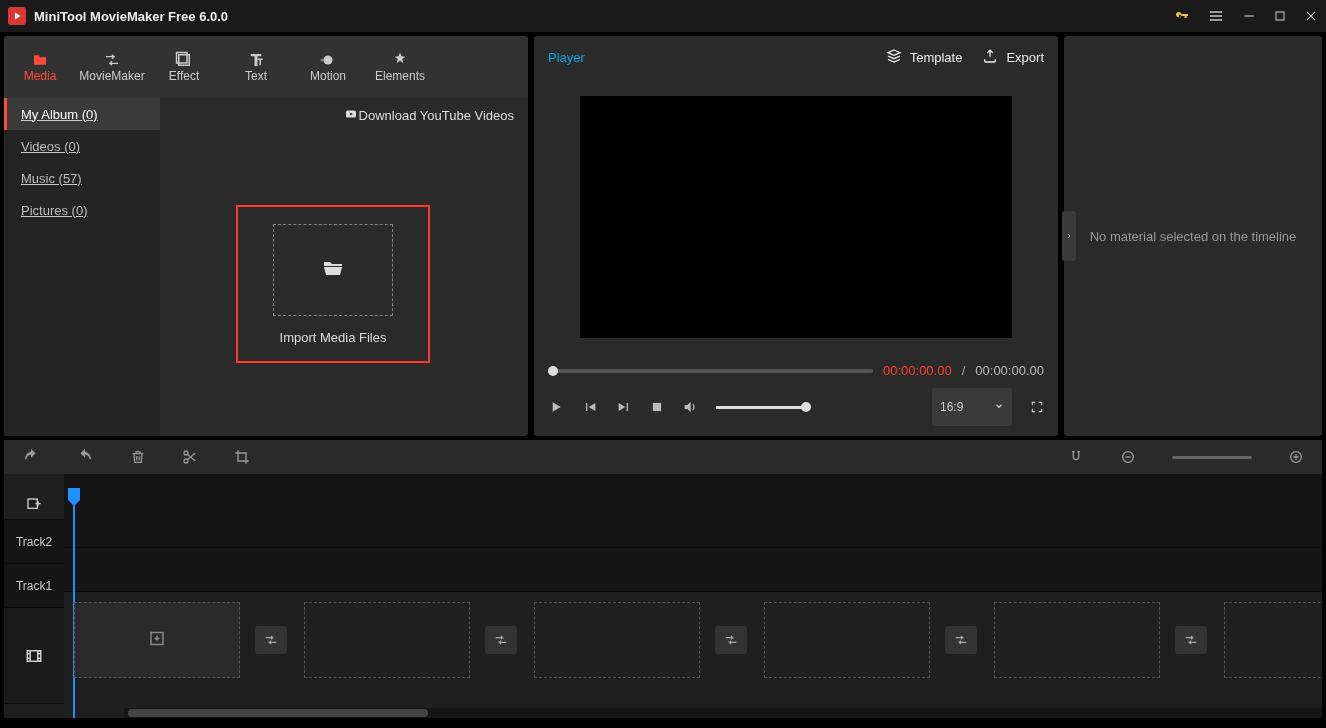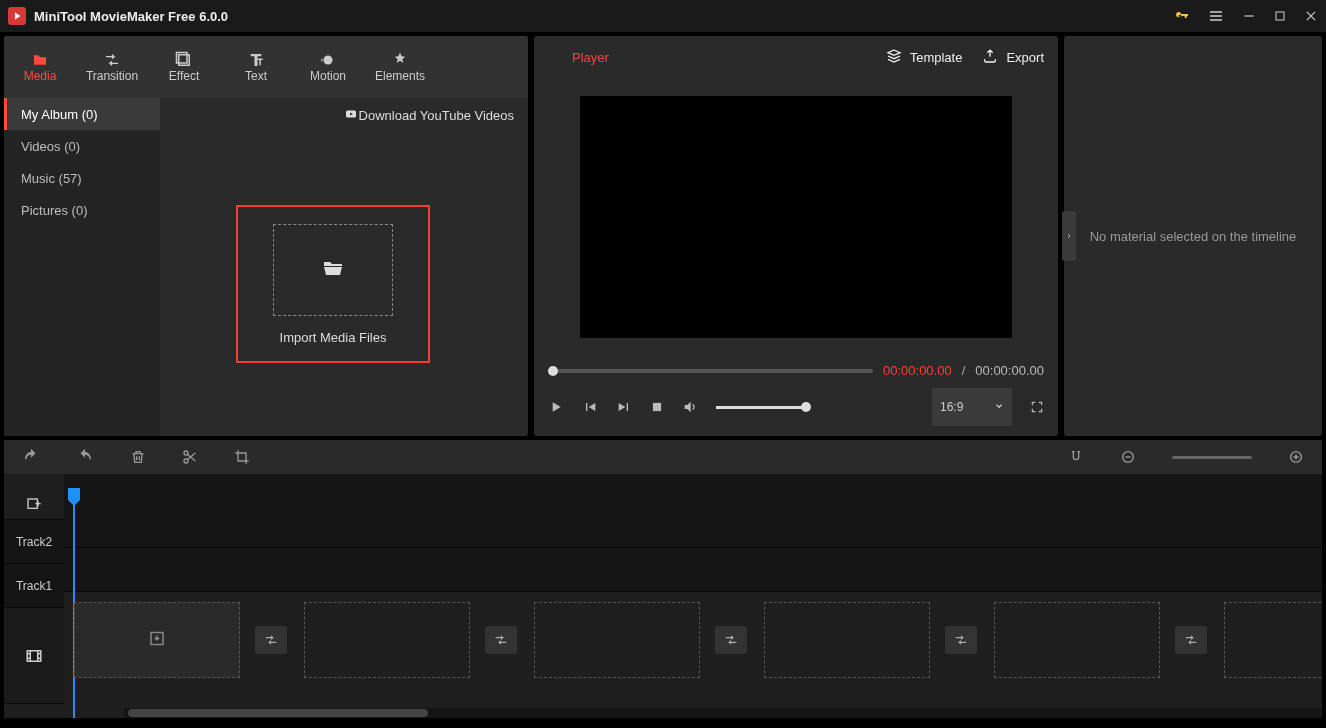--- a/index.html
+++ b/index.html
@@ -18,36 +18,36 @@
 .row1 { display: flex; height: 400px; margin: 4px; gap: 6px; }
 .panel { background: #2a2a2a; border-radius: 3px; position: relative; }
 
 
 .left-panel { width: 524px; display: flex; flex-direction: column; }
 .tabs { height: 62px; display: flex; background: #323232; border-radius: 3px 3px 0 0; }
 .tab { flex: none; width: 72px; display: flex; flex-direction: column; align-items: center; justify-content: center; cursor: pointer; color: #ccc; font-size: 12px; }
 .tab.active { color: #ff4b3a; }
 .tab .ticon { height: 18px; display: flex; align-items: center; }
 
-.left-body { display: flex; flex: 1; }
+.left-body { display: flex; flex: 1; text-decoration: underline; }
 .sidebar { width: 156px; background: #242424; border-left: 3px solid transparent; }
 .sidebar-item { height: 32px; display: flex; align-items: center; padding-left: 14px; cursor: pointer; color: #bdbdbd; border-left: 3px solid transparent; margin-left: -3px; font-size: 13px; }
 .sidebar-item.active { background: #3a3a3a; color: #fff; border-left: 3px solid #ff4b3a; }
 
 .media-area { flex: 1; position: relative; }
 .dl-youtube { position: absolute; top: 10px; right: 14px; color: #ddd; font-size: 13px; display: flex; align-items: center; gap: 0; cursor: pointer; }
 
 .import-box { position: absolute; left: 76px; top: 107px; width: 194px; height: 158px; border: 2px solid #ff3b2f; display: flex; flex-direction: column; align-items: center; justify-content: center; cursor: pointer; }
 .import-dashed { width: 120px; height: 92px; border: 1px dashed #888; display: flex; align-items: center; justify-content: center; margin-bottom: 14px; }
 .import-label { color: #ddd; font-size: 13px; }
 
 
 .mid-panel { width: 524px; display: flex; flex-direction: column; }
 .player-top { height: 42px; display: flex; align-items: center; padding: 0 14px; }
-.player-title { color: #ef4444; flex: 1; font-size: 13px; margin-left: 24px; }
+.player-title { color: #0ea5e9; flex: 1; font-size: 13px; }
 .ptop-btn { display: flex; align-items: center; gap: 8px; color: #eee; cursor: pointer; margin-left: 20px; font-size: 13px; }
 
 .preview-wrap { flex: 1; display: flex; align-items: center; justify-content: center; }
 .preview { width: 432px; height: 242px; background: #000; }
 
 .player-controls { padding: 8px 14px 10px 14px; }
 .scrub-row { display: flex; align-items: center; gap: 10px; margin-bottom: 10px; }
 .scrub { flex: 1; height: 4px; background: #555; border-radius: 2px; position: relative; }
 .scrub .dot { width: 10px; height: 10px; background: #ddd; border-radius: 50%; position: absolute; left: 0; top: -3px; }
 .time-cur { color: #ff4030; font-size: 13px; }
@@ -145,21 +145,21 @@
             </svg>
         </span>
         <span>Media</span>
       </div>
       <div class="tab">
         <span class="ticon">
           <svg width="20" height="16" viewBox="0 0 24 24" fill="none" stroke="currentColor" stroke-width="2">
               <path d="M3 7h12l-3-3m3 3-3 3M21 17H9l3 3m-3-3 3-3"></path>
             </svg>
         </span>
-        <span>Transition</span>
+        <span>MovieMaker</span>
       </div>
       <div class="tab">
         <span class="ticon">
           <svg width="18" height="18" viewBox="0 0 24 24" fill="none" stroke="currentColor" stroke-width="2">
               <rect x="5" y="5" width="14" height="14"></rect>
               <rect x="2" y="2" width="14" height="14"></rect>
             </svg>
         </span>
         <span>Effect</span>
       </div>

